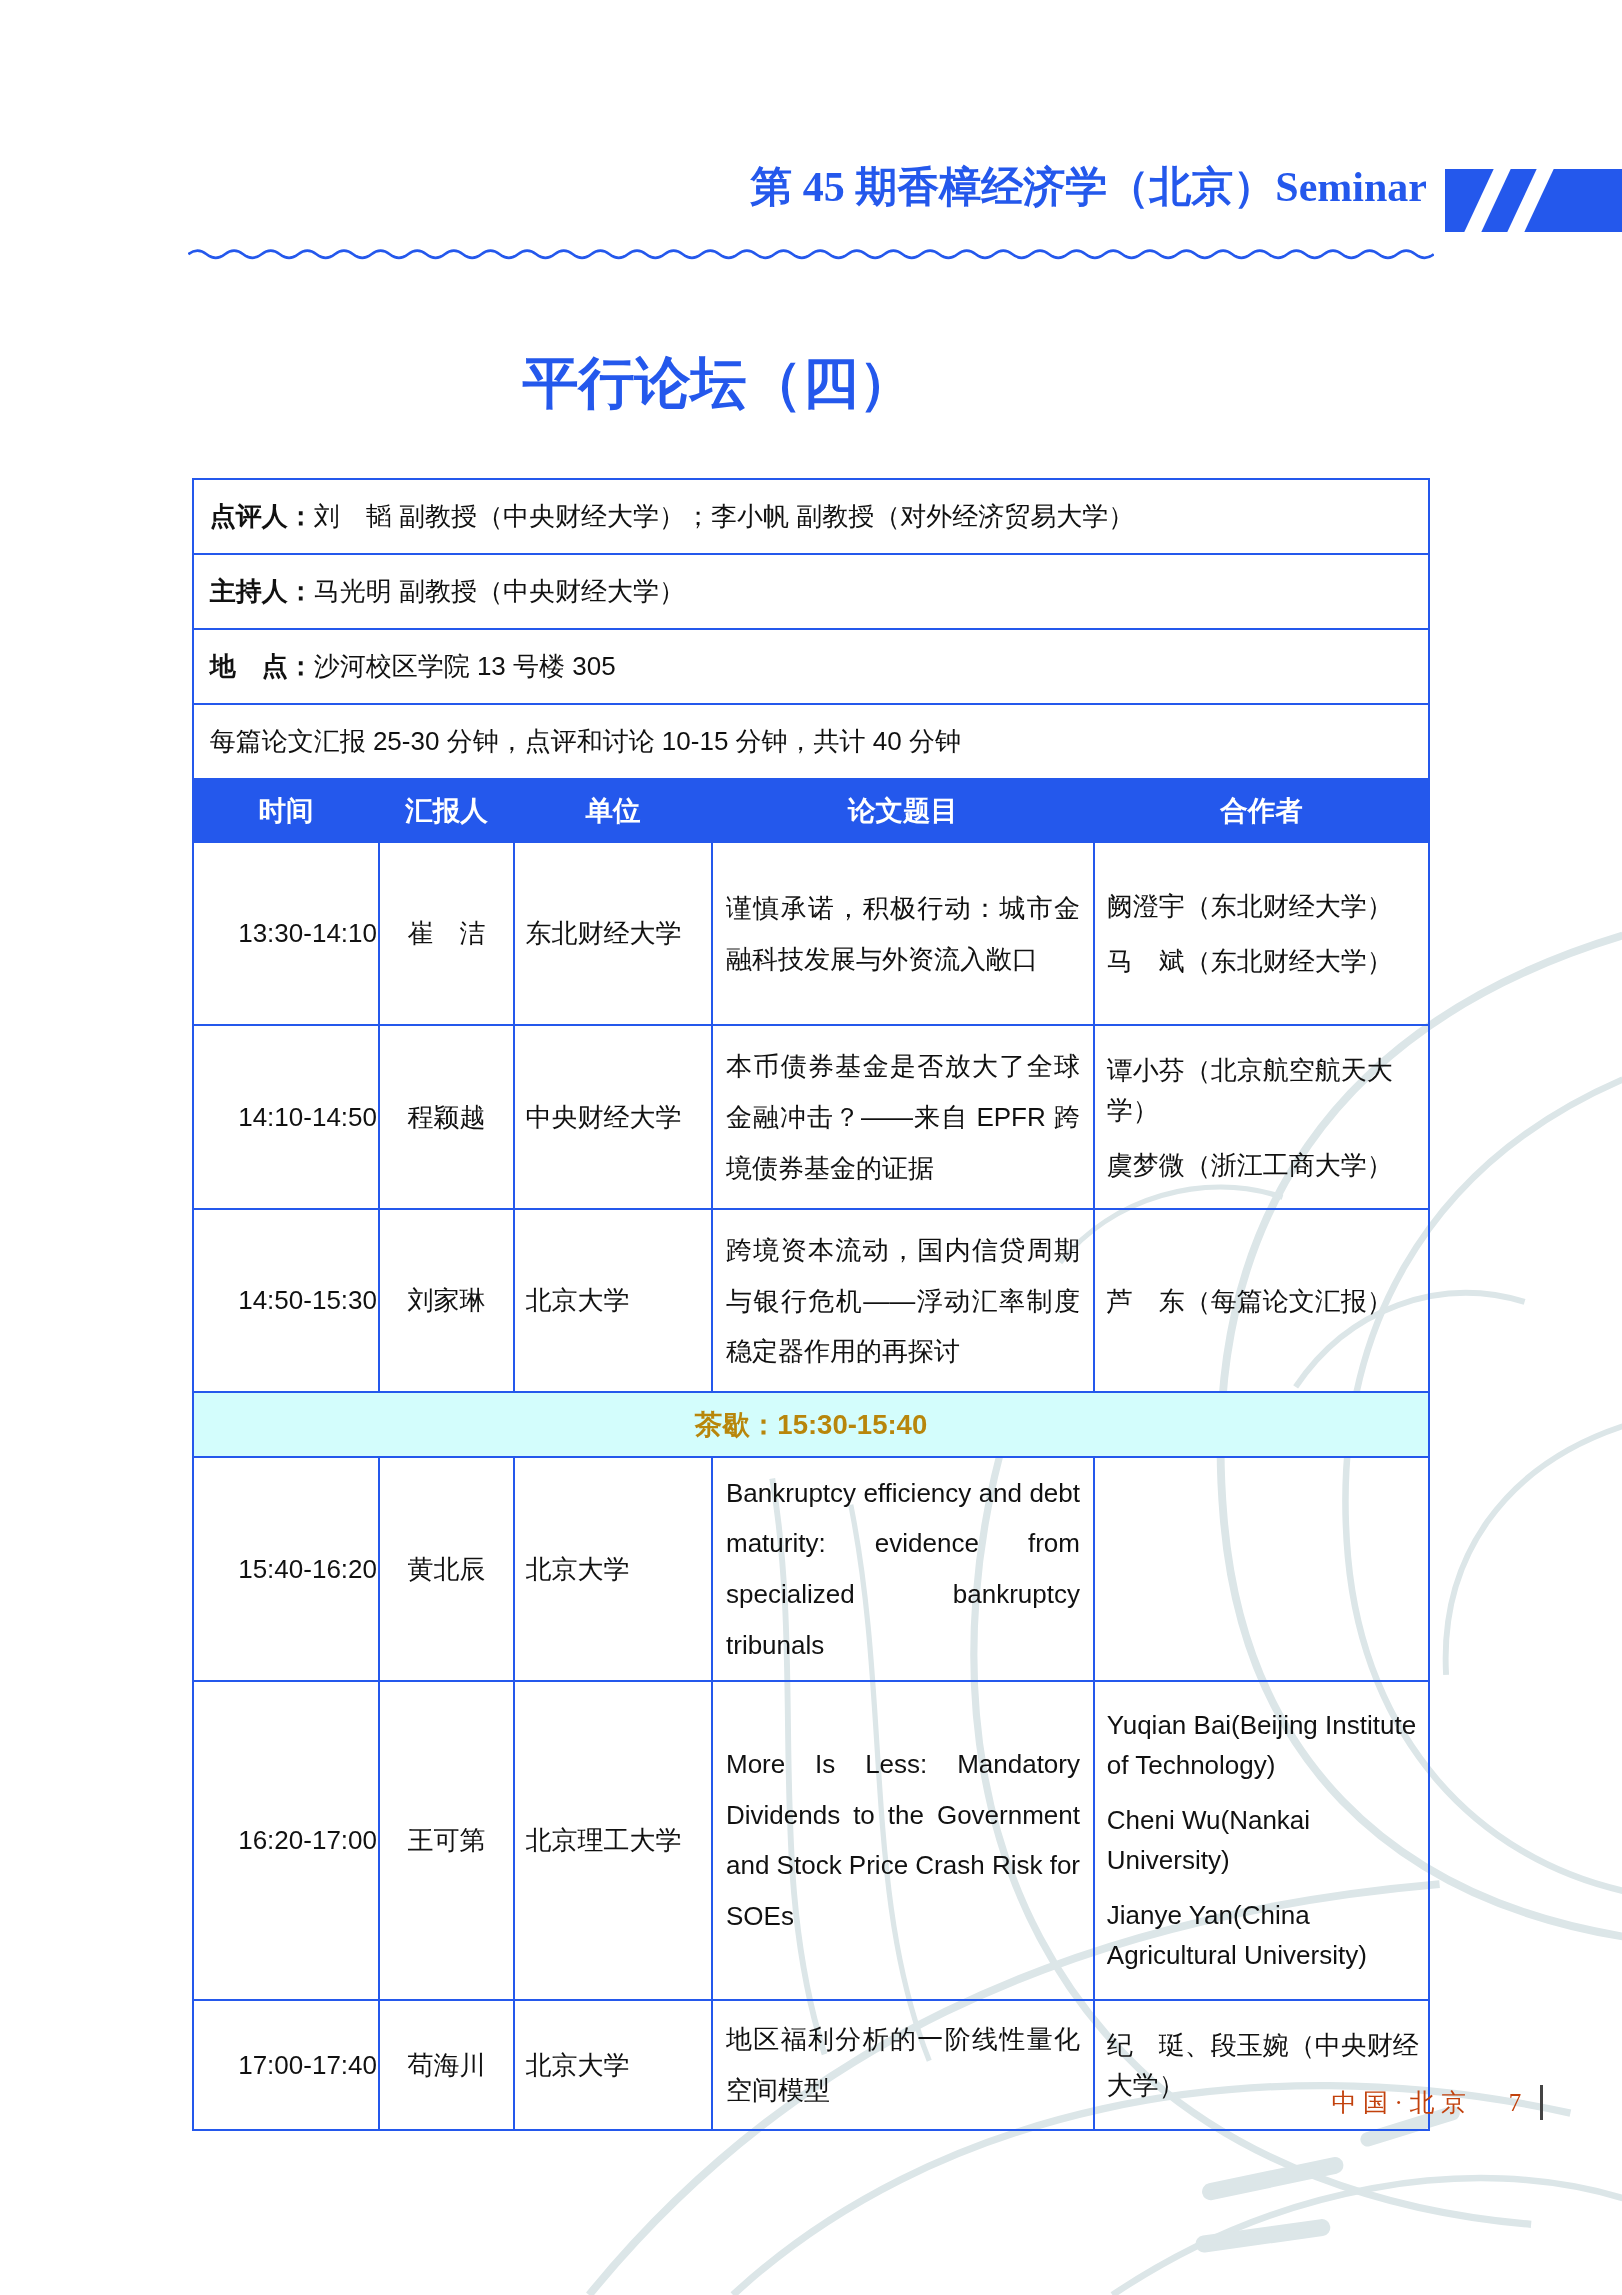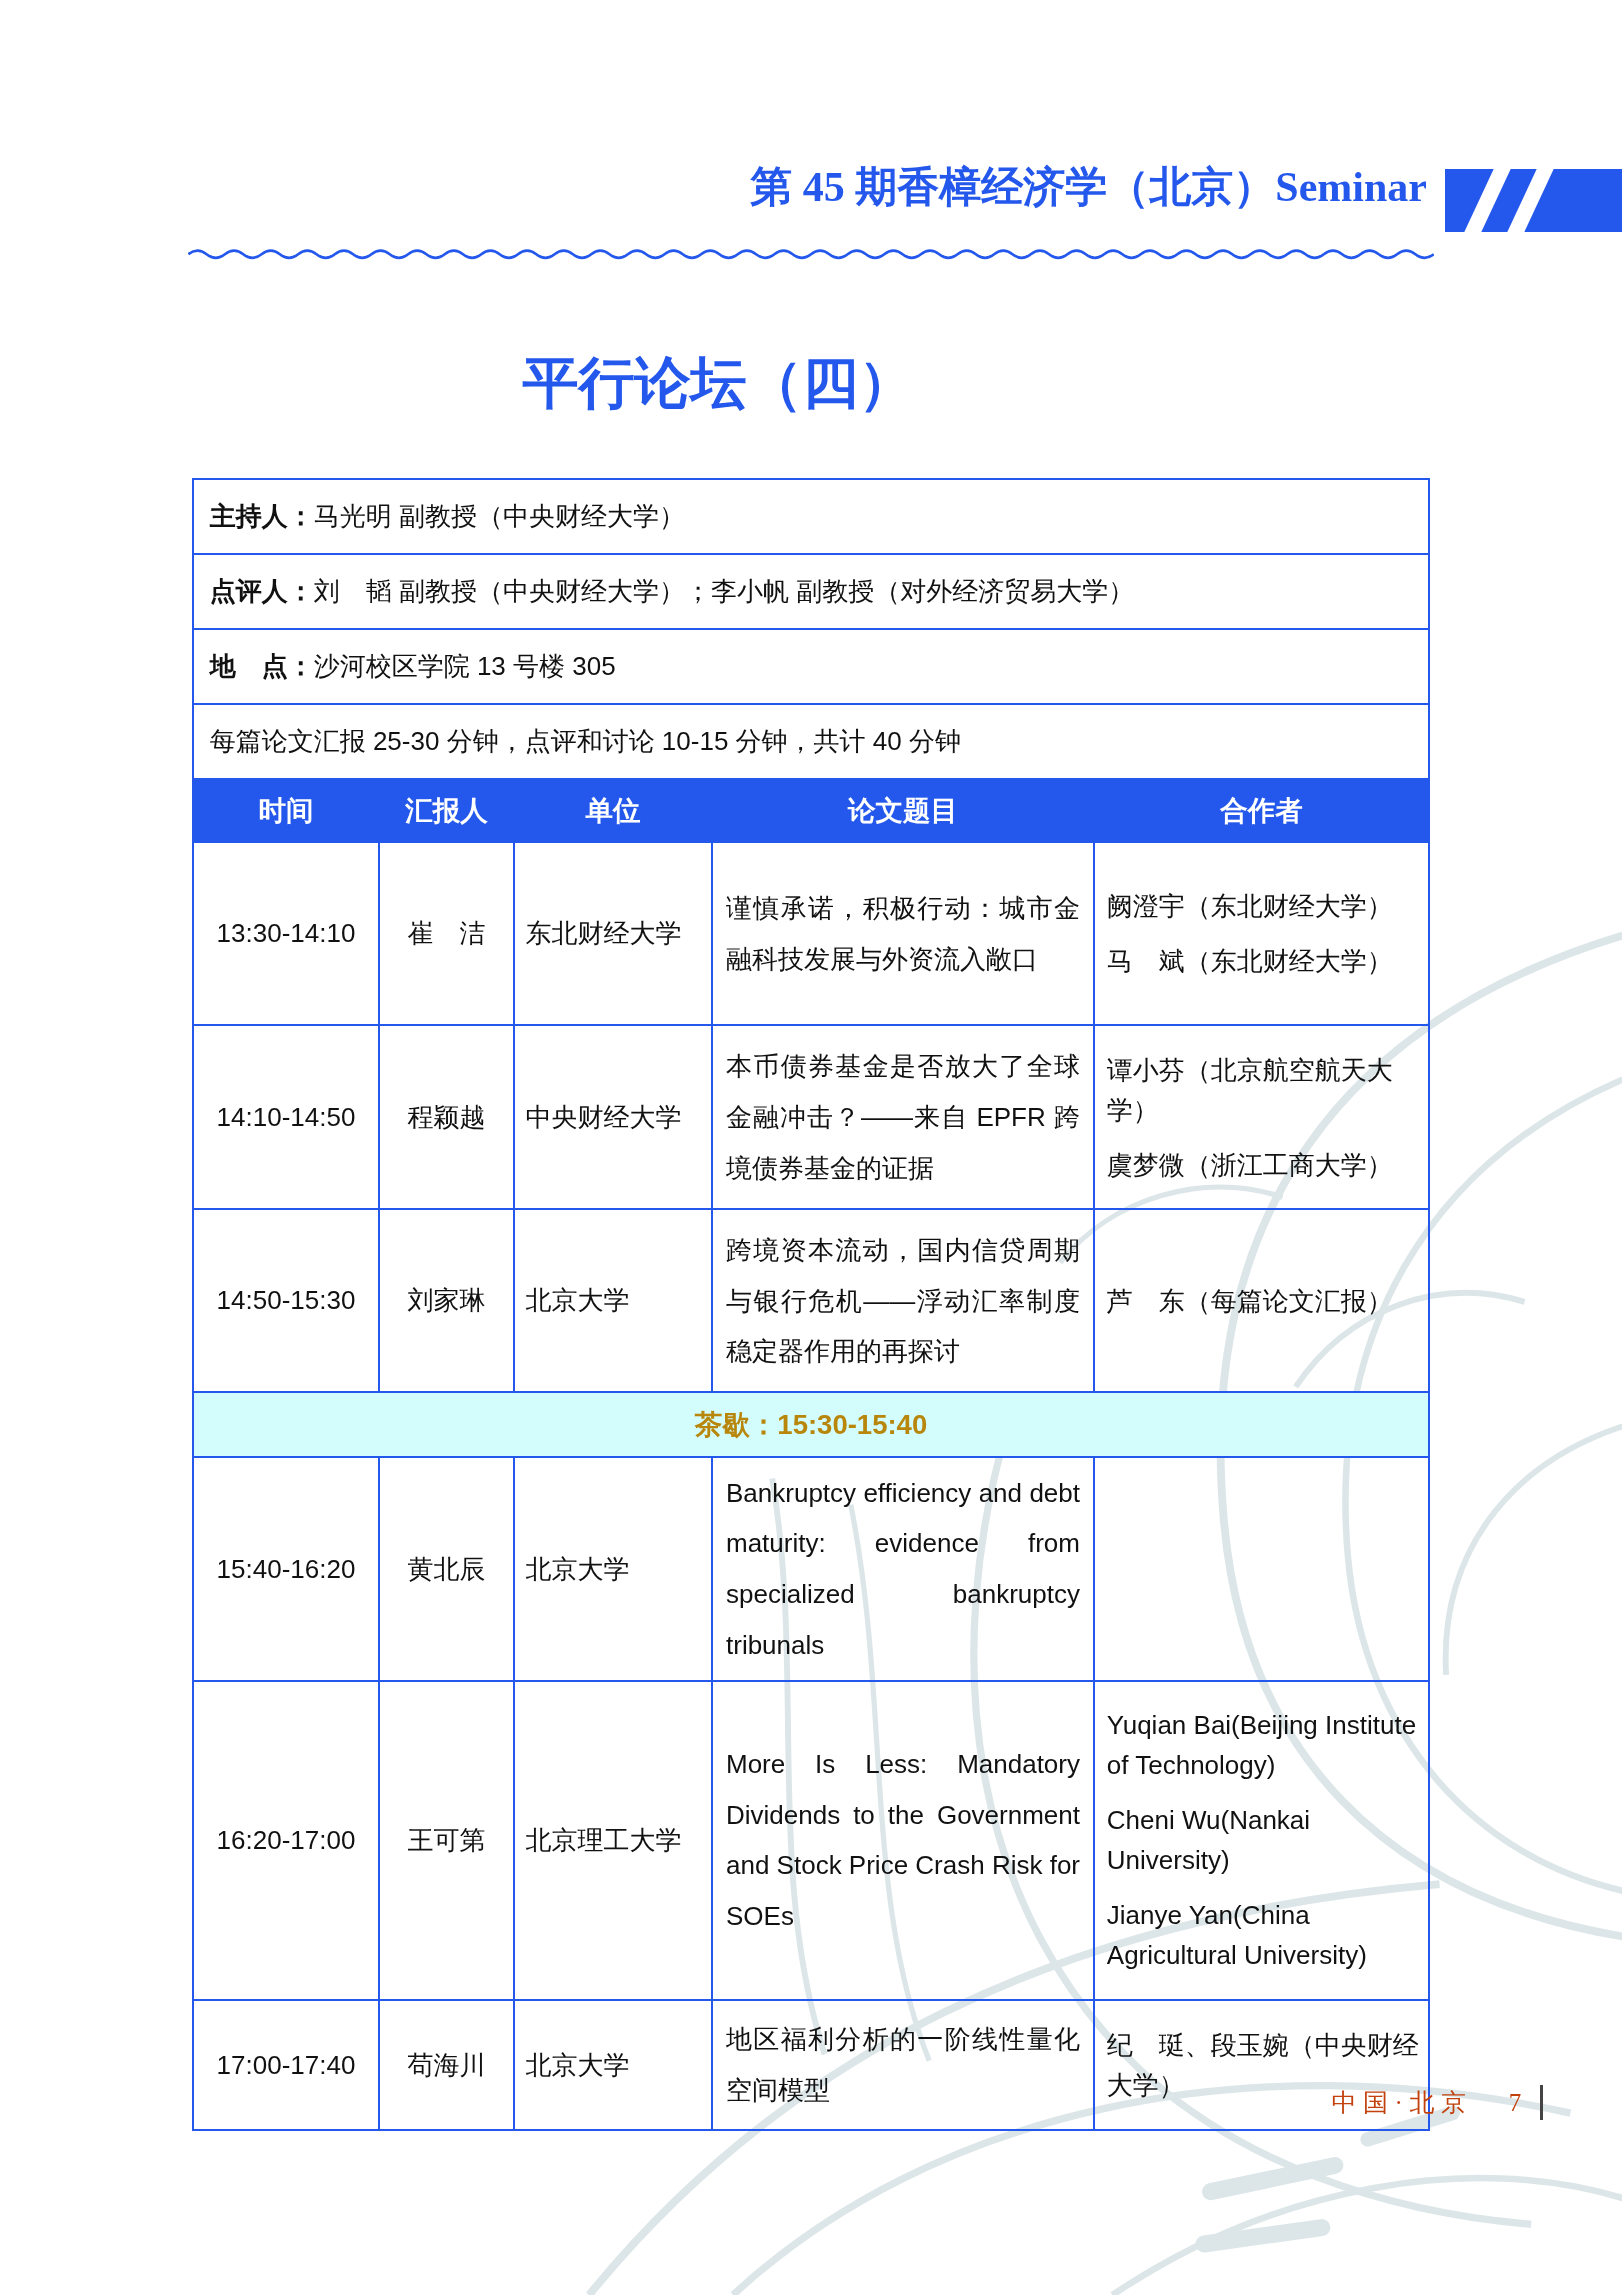--- a/index.html
+++ b/index.html
@@ -58,21 +58,21 @@
   .info-label{font-weight:bold;}
   tr.head-row{height:63px;}
   tr.head-row th{
     background:#2458EC;color:#ffffff;font-weight:bold;font-size:27.5px;
     border-color:#2458EC;text-align:center;
   }
   tr.sess-row-a{height:183px;}
   tr.sess-row-b{height:206px;}
   tr.sess-row-c{height:275px;}
   tr.sess-row-d{height:118px;}
-  td.c-time{text-align:center;letter-spacing:0px;}
+  td.c-time{text-align:right;letter-spacing:0px;}
   td.c-name{text-align:center;}
   td.c-aff{text-align:left;padding:0 5.2px 0 10.5px;}
   td.c-title{text-align:justify;padding:9.2px 13px;line-height:1.95;}
   td.c-co{text-align:left;padding:9.2px 9.2px 9.2px 11.8px;line-height:1.55;}
   td.c-co p{margin:14.4px 0;}
   tr.tea-row{height:65px;}
   tr.tea-row td{
     background:#D3FDFC;color:#B8860B;font-weight:bold;
     text-align:center;font-size:27.5px;
   }
@@ -132,26 +132,26 @@
       <col style="width:186px">
         <col style="width:135px">
         <col style="width:198px">
       <col style="width:382px">
         <col style="width:335px">
     </colgroup>
 
     <tbody>
         <tr class="info-row">
       <td colspan="5">
+        <span class="info-label">点评人：</span><span>刘　韬 副教授（中央财经大学）；李小帆 副教授（对外经济贸易大学）</span>
+      </td>
+    </tr>
+    <tr class="info-row">
+      <td colspan="5">
         <span class="info-label">主持人：</span><span>马光明 副教授（中央财经大学）</span>
-      </td>
-    </tr>
-    <tr class="info-row">
-      <td colspan="5">
-        <span class="info-label">点评人：</span><span>刘　韬 副教授（中央财经大学）；李小帆 副教授（对外经济贸易大学）</span>
       </td>
     </tr>
     <tr class="info-row">
       <td colspan="5">
         <span class="info-label">地　点：</span><span>沙河校区学院 13 号楼 305</span>
       </td>
     </tr>
     <tr class="info-row">
       <td colspan="5">
         <span>每篇论文汇报 25-30 分钟，点评和讨论 10-15 分钟，共计 40 分钟</span>

